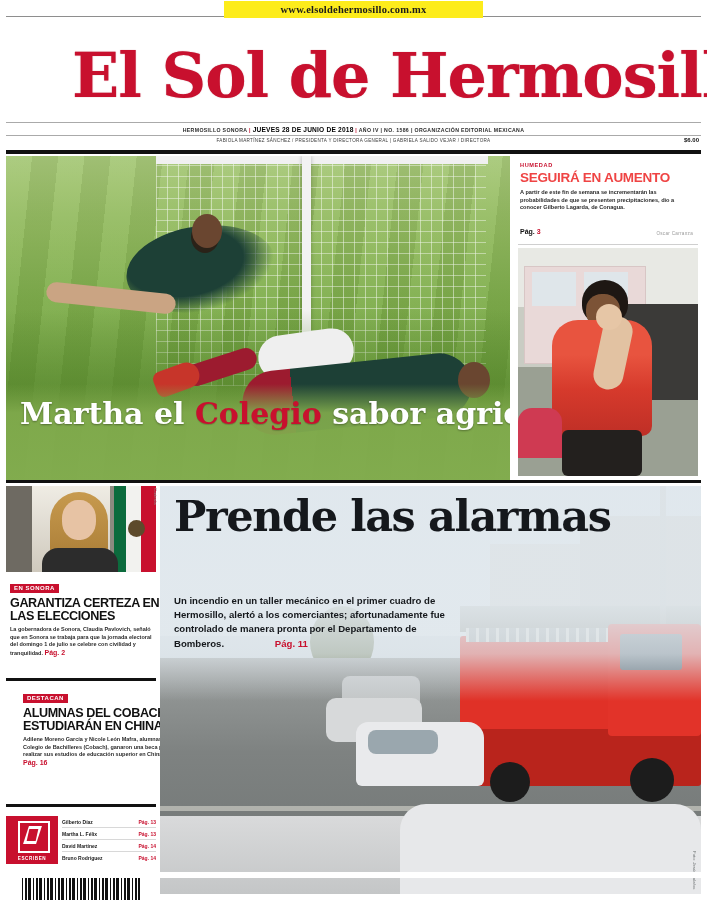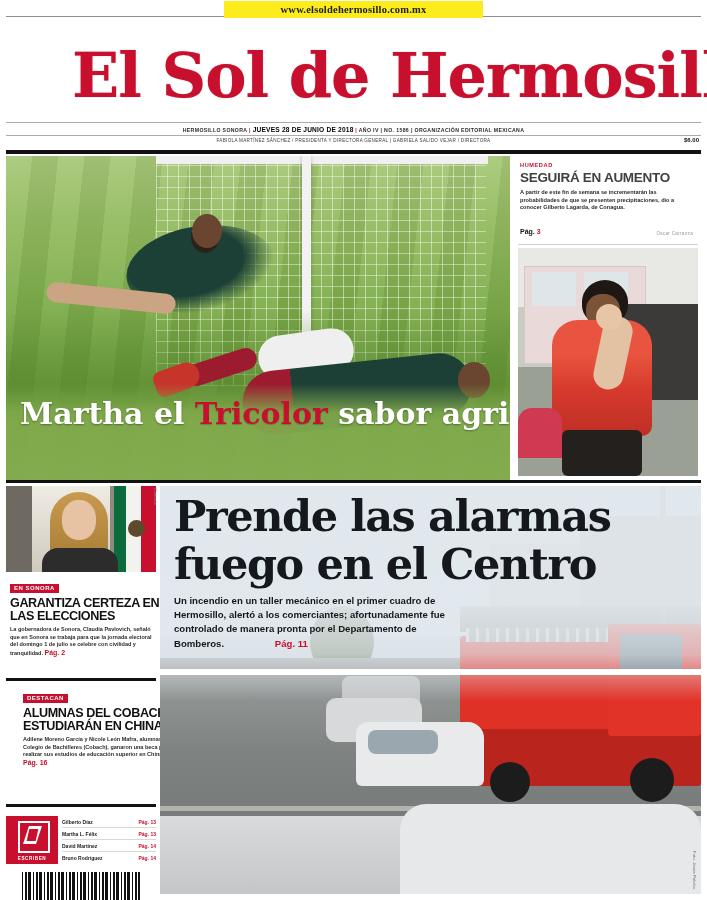--- a/index.html
+++ b/index.html
@@ -1,21 +1,21 @@
 <!DOCTYPE html>
 <html lang="es"><head>
 <meta charset="utf-8">
 <style>
   html,body{margin:0;padding:0;background:#ffffff;}
   body{
     font-family:"Liberation Sans", sans-serif;
     width:707px;height:900px;overflow:hidden;
     -webkit-font-smoothing:antialiased;
   }
-  .page{position:relative;width:707px;height:675px;background:#fff;}
+  .page{position:relative;width:707px;height:878px;background:#fff;}
 
   
   .urlbar{position:absolute;left:0;top:10px;width:707px;height:3px;}
   .urlbar .rule{position:absolute;left:6px;top:6px;width:695px;height:1px;background:#8e8e8e;}
   .urlchip{
     position:absolute;left:224px;top:1px;width:259px;height:17px;background:#fdec1b;
     display:flex;align-items:center;justify-content:center;z-index:3;
   }
   .urlchip span{
     font-family:"Liberation Serif", serif;font-weight:bold;font-size:10.5px;color:#1b1b1b;
@@ -106,21 +106,21 @@
     position:absolute;left:14px;bottom:12px;width:478px;
     font-size:8.2px;line-height:12.5px;font-weight:bold;color:#14240c;
   }
   .sportsdeck .dep{color:#c8102e;}
 
   
   .wx{position:absolute;left:514px;top:156px;width:187px;height:324px;background:#fff;overflow:hidden;}
   .wx .kicker{position:absolute;left:6px;top:6px;font-size:5.6px;font-weight:bold;color:#c8102e;letter-spacing:.6px;}
   .wx .title{position:absolute;left:6px;top:15px;width:178px;
     font-family:"Liberation Sans",sans-serif;font-weight:bold;font-size:13.5px;line-height:14px;
-    color:#404040;letter-spacing:-.3px;}
+    color:#ef4444;letter-spacing:-.3px;}
   .wx .body{position:absolute;left:6px;top:33px;width:172px;
     font-size:5.6px;line-height:7.6px;font-weight:bold;color:#2b2b2b;}
   .wx .pag{position:absolute;left:6px;top:72px;font-size:7px;font-weight:bold;color:#111;}
   .wx .pag i{color:#c8102e;font-style:normal;}
   .wx .credit{position:absolute;right:8px;top:75px;font-size:4.6px;color:#9a9a9a;letter-spacing:.3px;}
   .wx .rule{position:absolute;left:4px;top:88px;width:180px;height:1px;background:#cfcfcf;}
   .wxphoto{position:absolute;left:4px;top:92px;width:180px;height:228px;overflow:hidden;
     background:linear-gradient(180deg,#cfd6cf,#b9c0b6);}
   .wxphoto .bg{position:absolute;inset:0;
     background:linear-gradient(180deg,#e8e9e4 0 26%,#c9ccc3 26% 52%,#9aa093 52% 100%);}
@@ -275,21 +275,21 @@
     <div class="p1head"></div>
     <div class="p1arm"></div>
     <div class="p2sock"></div>
     <div class="p2boot"></div>
     <div class="p2white"></div>
     <div class="p2"></div>
     <div class="p2head"></div>
 
     <div class="sportstint"></div>
     <div class="sportshead">
-      <span>Martha el </span><span class="tri">Tricolor</span><span> sabor agridulce</span>
+      <span>Martha el </span><span class="tri">Colegio</span><span> sabor agridulce</span>
     </div>
   </div>
 
   <div class="wx">
     <div class="kicker">HUMEDAD</div>
     <div class="title">SEGUIRÁ EN AUMENTO</div>
     <div class="body">A partir de este fin de semana se incrementarán las probabilidades de que se presenten precipitaciones, dio a conocer Gilberto Lagarda, de Conagua.</div>
     <div class="pag">
       <span>Pág.</span>
       <i>3</i>
@@ -403,21 +403,20 @@
       <div class="car3"></div>
       <div class="car2"></div>
       <div class="car1"></div>
       <div class="car1w"></div>
       <div class="fg"></div>
       <div class="fgcar"></div>
     </div>
     <div class="mainwash"></div>
     <div class="mainhead">
       <div>Prende las alarmas</div>
-      <div>fuego en el Centro</div>
     </div>
     <div class="maindeck">
       <span>Un incendio en un taller mecánico en el primer cuadro de Hermosillo, alertó a los comerciantes; afortunadamente fue controlado de manera pronta por el Departamento de Bomberos.</span>
       <span class="pag">Pág. 11</span>
     </div>
     <div class="maincredit">Foto: Jesús Palafox</div>
   </div>
 
   <div class="footer"></div>
 </div>

